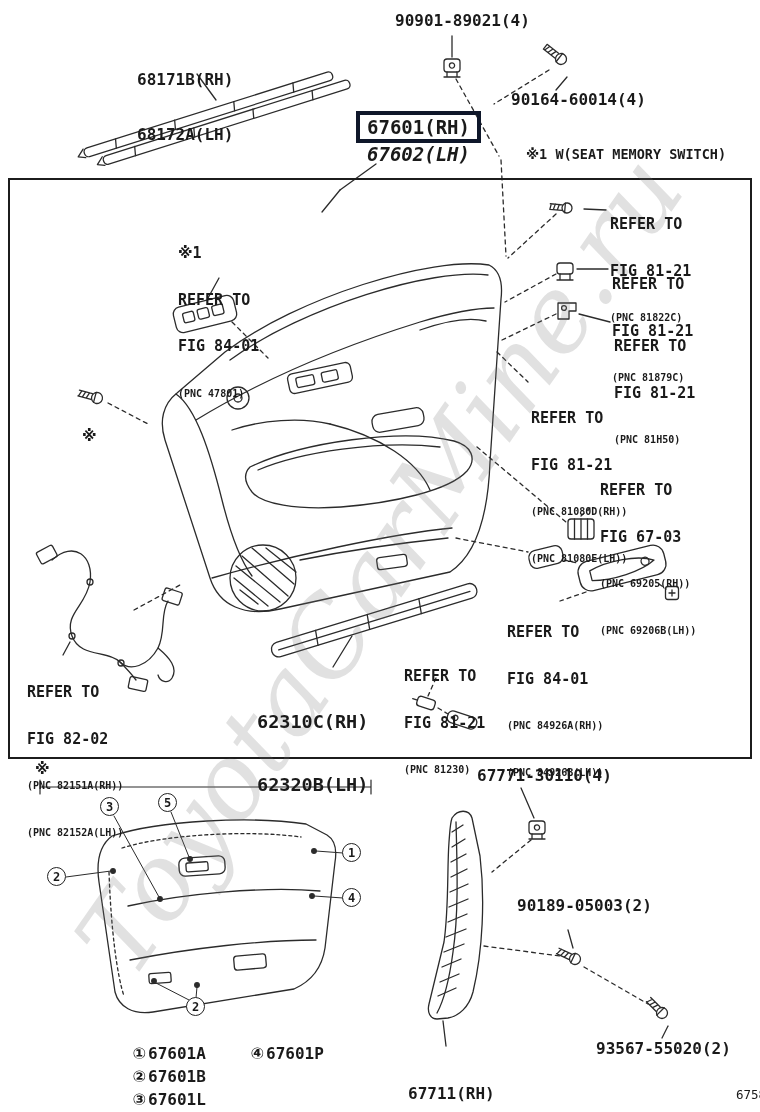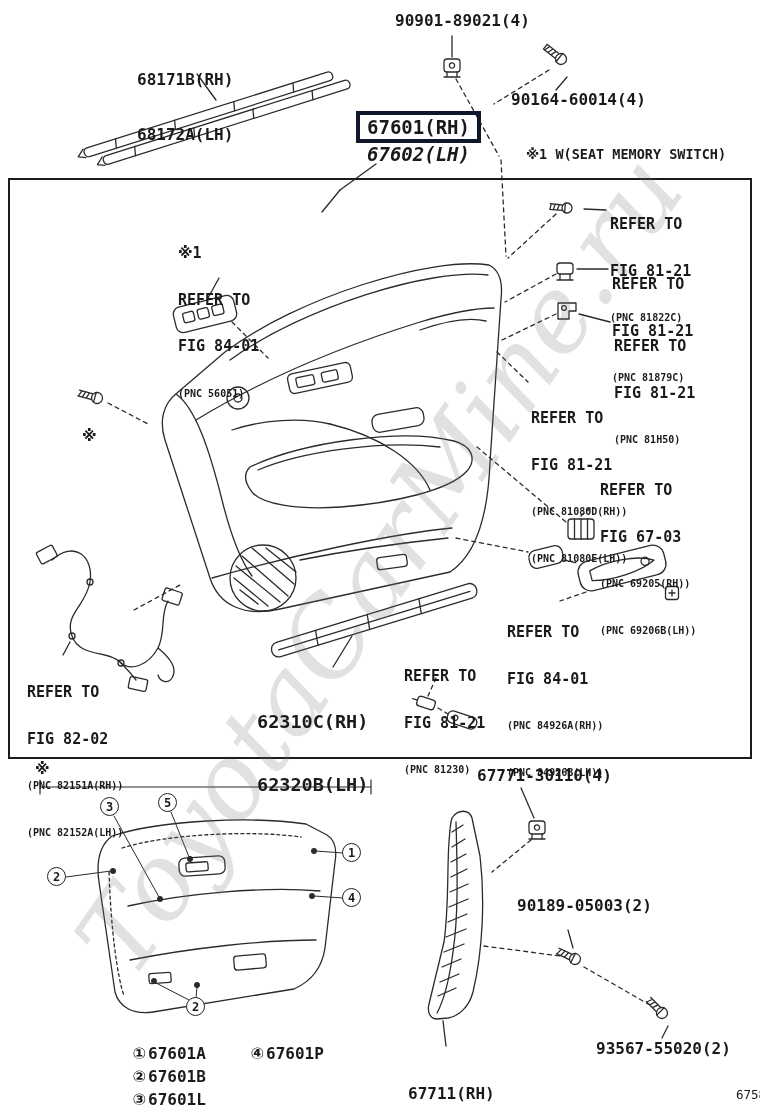--- a/index.html
+++ b/index.html
@@ -316,21 +316,21 @@
 
   <div class="part-box" style="left:356px;top:111px">67601(RH)</div>
   <div class="lbl x2" style="left:367px;top:144px">67602(LH)</div>
 
   <div class="lbl sm" style="left:526px;top:147px">※1 W(SEAT MEMORY SWITCH)</div>
 
   <div class="ref" style="left:178px;top:215px">
     <div>※1</div>
     <div>REFER TO</div>
     <div>FIG 84-01</div>
-    <div class="sm">(PNC 56051)</div>
+    <div class="sm">(PNC 47801)</div>
   </div>
 
   <div class="ref" style="left:610px;top:186px">
     <div>REFER TO</div>
     <div>FIG 81-21</div>
     <div class="sm">(PNC 81822C)</div>
   </div>
 
   <div class="ref" style="left:612px;top:246px">
     <div>REFER TO</div>

